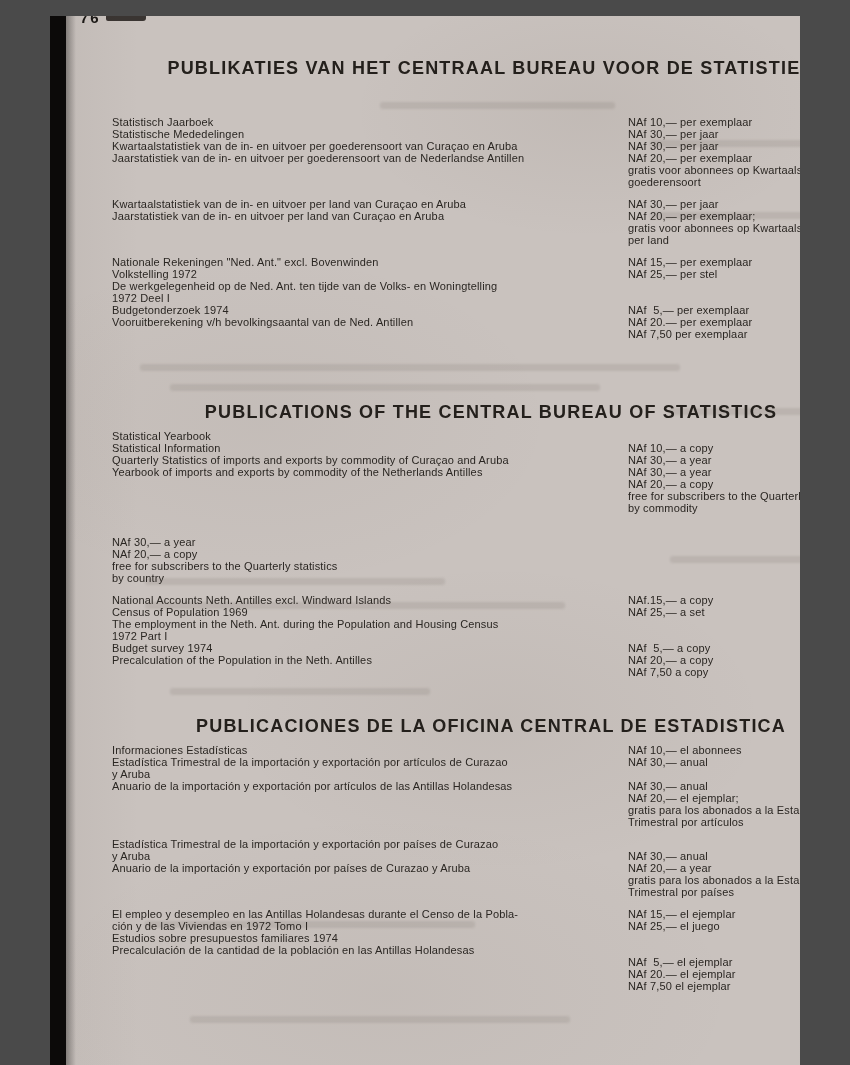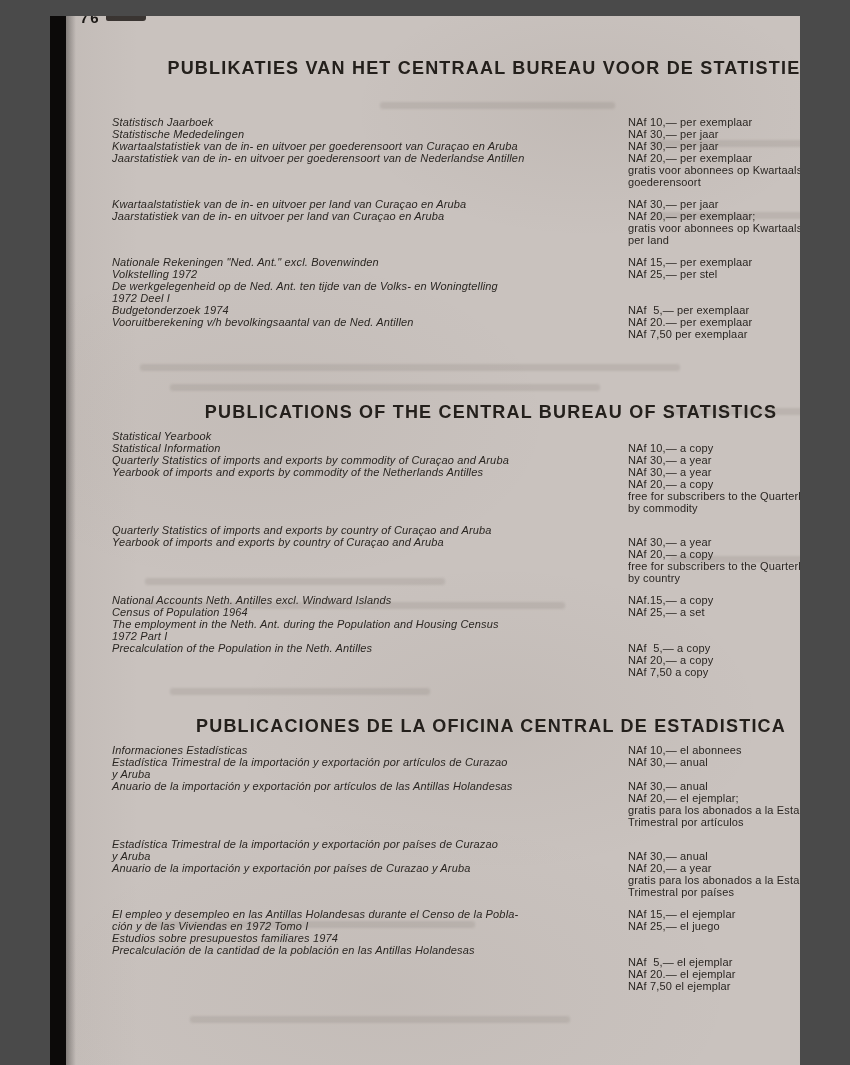--- a/index.html
+++ b/index.html
@@ -39,21 +39,21 @@
     font-size:18px; line-height:20px; font-weight:bold;
     letter-spacing:1.2px; text-align:center; color:#24201c;
     margin-bottom:8px;
   }
   .pub-section.section-dutch   .section-title { margin-bottom:38px; }
   .pub-section.section-english { margin-top:62px; }
   .pub-section.section-espanol { margin-top:38px; }
 
   .group { display:flex; margin-bottom:10px; }
   .group:last-child { margin-bottom:0; }
-  .col.left  { flex:0 0 516px; width:516px;font-style:italic; }
+  .col.left  { flex:0 0 516px; width:516px; }
   .col.right { flex:1; min-width:0; overflow:visible; }
   .line {
     font-size:11px; line-height:12px; letter-spacing:0.15px;
     white-space:nowrap; color:#2a2622;
   }
 
   
   .page-number {
     position:absolute; left:30px; top:-7px; z-index:2;
     font-size:15px; font-weight:bold; color:#1d1a17; letter-spacing:2px;
@@ -176,38 +176,35 @@
             <div class="line">&nbsp;</div>
             <div class="line">NAf 10,— a copy</div>
             <div class="line">NAf 30,— a year</div>
             <div class="line">NAf 30,— a year</div>
             <div class="line">NAf 20,— a copy</div>
             <div class="line">free for subscribers to the Quarterly statistics</div>
             <div class="line">by commodity</div>
           </div>
         </div>
         <div class="group">
-          <div class="col left">
-            <div class="line">Quarterly Statistics of imports and exports by country of Curaçao and Aruba</div>
-            <div class="line">Yearbook of imports and exports by country of Curaçao and Aruba</div>
-          </div>
           <div class="col right">
             <div class="line">&nbsp;</div>
             <div class="line">NAf 30,— a year</div>
             <div class="line">NAf 20,— a copy</div>
             <div class="line">free for subscribers to the Quarterly statistics</div>
             <div class="line">by country</div>
           </div>
         </div>
         <div class="group">
           <div class="col left">
             <div class="line">National Accounts Neth. Antilles excl. Windward Islands</div>
-            <div class="line">Census of Population 1964</div>
+            <div class="line">Census of Population 1969</div>
             <div class="line">The employment in the Neth. Ant. during the Population and Housing Census</div>
             <div class="line">1972 Part I</div>
+            <div class="line">Budget survey 1974</div>
             <div class="line">Precalculation of the Population in the Neth. Antilles</div>
           </div>
           <div class="col right">
             <div class="line">NAf.15,— a copy</div>
             <div class="line">NAf 25,— a set</div>
             <div class="line">&nbsp;</div>
             <div class="line">&nbsp;</div>
             <div class="line">NAf &nbsp;5,— a copy</div>
             <div class="line">NAf 20,— a copy</div>
             <div class="line">NAf 7,50 a copy</div>

